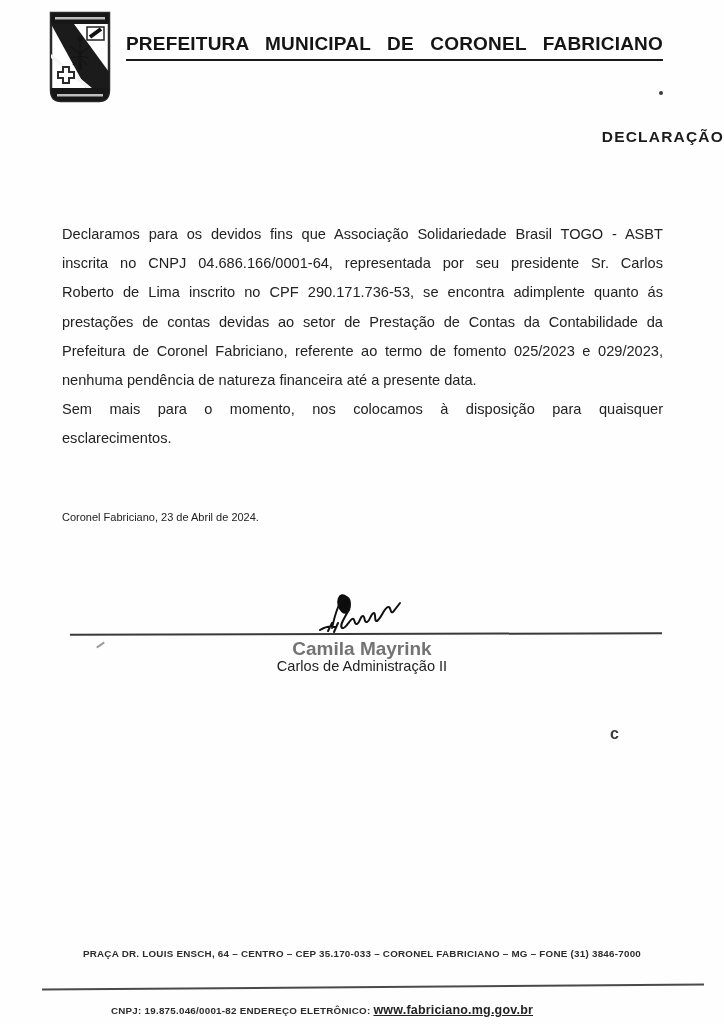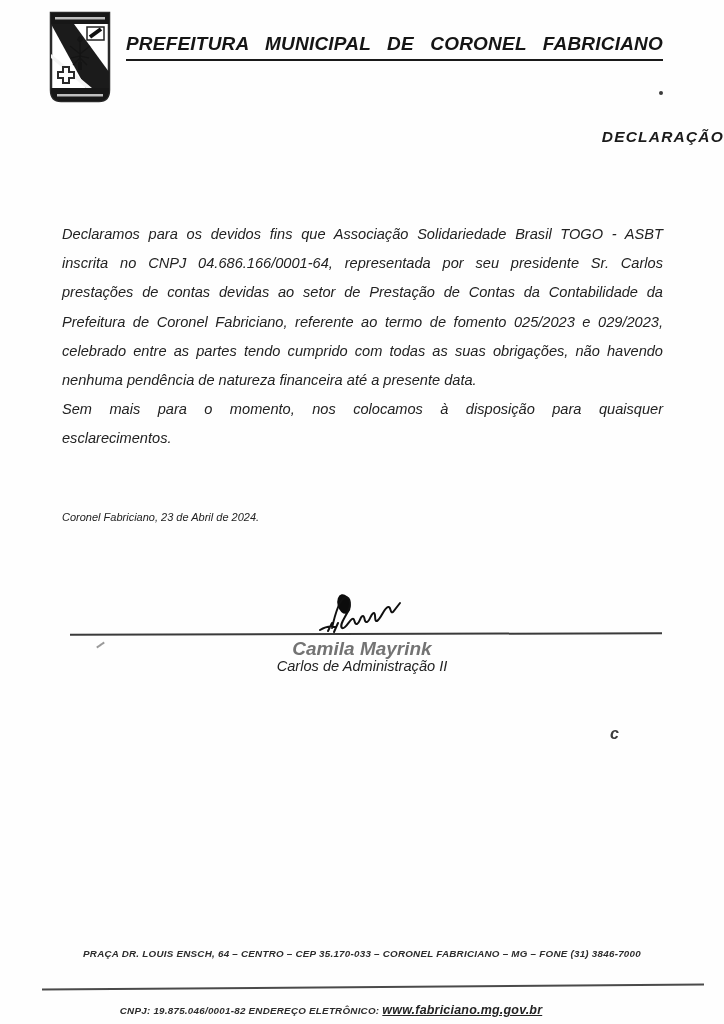--- a/index.html
+++ b/index.html
@@ -7,21 +7,20 @@
   body { font-family: "Liberation Sans", sans-serif; }
 
   .page {
     position: relative;
     width: 724px;
     height: 1024px;
     margin: 0 auto;
     background: #fefefe;
     color: #1e1e1e;
     overflow: hidden;
-    font-style: italic;
   }
 
   
   .crest {
     position: absolute;
     left: 44px; top: 10px;
     width: 72px; height: 96px;
   }
   .header-title {
     position: absolute;
@@ -150,21 +149,21 @@
     width: 724px;
     text-align: center;
     font-size: 9.8px;
     font-weight: bold;
     letter-spacing: 0.25px;
     color: #2c2c2c;
     filter: blur(0.2px);
   }
   .footer-line2 {
     position: absolute;
-    left: 9px; top: 1003px;
+    left: 0; top: 1003px;
     width: 644px;
     text-align: center;
     font-size: 9.8px;
     font-weight: bold;
     letter-spacing: 0.25px;
     color: #2c2c2c;
     filter: blur(0.2px);
   }
   .footer-url {
     font-size: 12.5px;
@@ -211,23 +210,23 @@
 
   <div class="header-title">PREFEITURA MUNICIPAL DE CORONEL FABRICIANO</div>
 
   <div class="speck"></div>
 
   <div class="doc-title">DECLARAÇÃO</div>
 
   <div class="body-block">
     <div class="line j">Declaramos para os devidos fins que Associação Solidariedade Brasil TOGO - ASBT</div>
     <div class="line j">inscrita no CNPJ 04.686.166/0001-64, representada por seu presidente Sr. Carlos</div>
+    <div class="line j">Roberto de Lima inscrito no CPF 290.171.736-53, se encontra adimplente quanto ás</div>
     <div class="line j">prestações de contas devidas ao setor de Prestação de Contas da Contabilidade da</div>
     <div class="line j">Prefeitura de Coronel Fabriciano, referente ao termo de fomento 025/2023 e 029/2023,</div>
-    <div class="line j">celebrado entre as partes tendo cumprido com todas as suas obrigações, não havendo</div>
     <div class="line">nenhuma pendência de natureza financeira até a presente data.</div>
     <div class="line j">Sem mais para o momento, nos colocamos à disposição para quaisquer</div>
     <div class="line">esclarecimentos.</div>
   </div>
 
   <div class="date-line">Coronel Fabriciano, 23 de Abril de 2024.</div>
 
   <svg class="sig-scribble" viewBox="0 0 150 46" aria-hidden="true">
     <ellipse cx="46" cy="12" rx="6.5" ry="10" fill="#0c0c0c" transform="rotate(-14 46 12)"></ellipse>
     <path d="M22,38 q8,-5 15,-3 M30,39 l4,-8 M36,40 l4,-9

